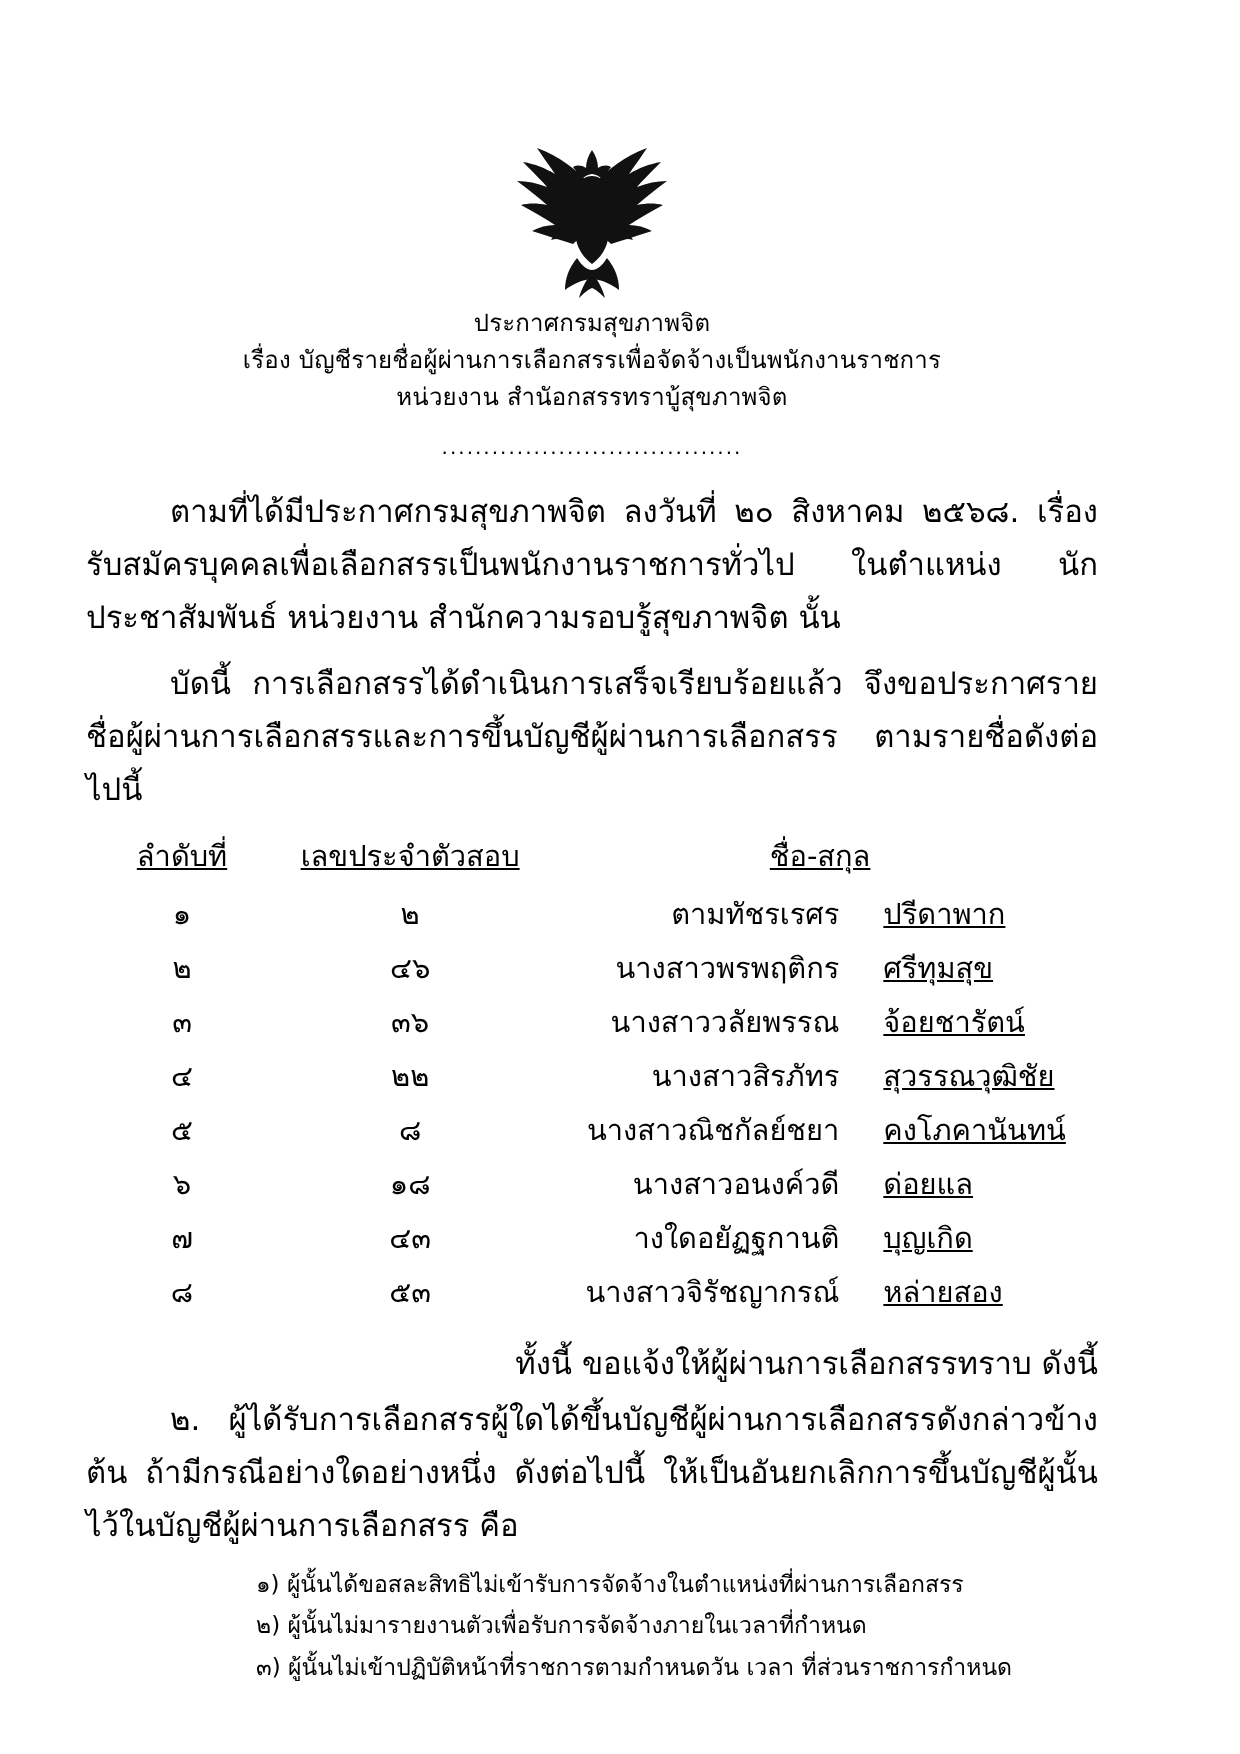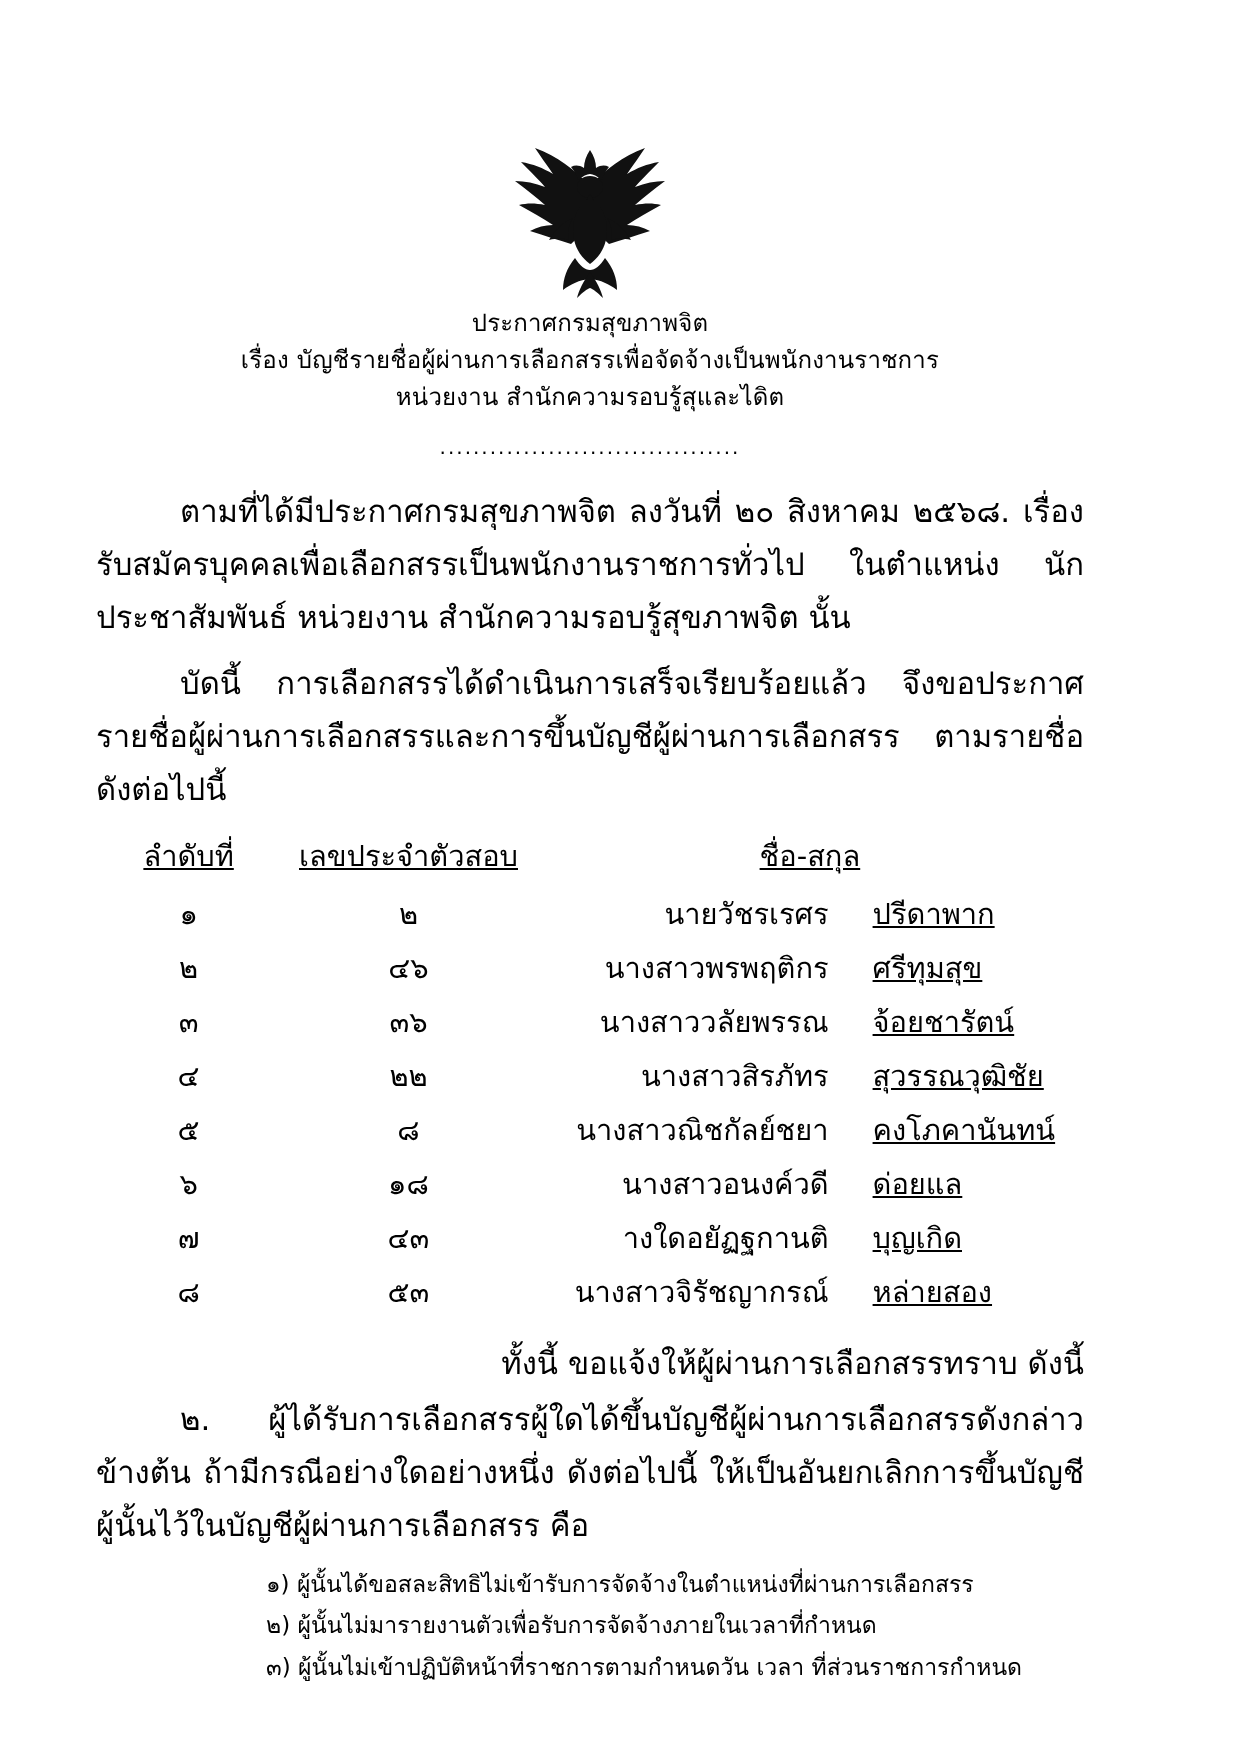--- a/index.html
+++ b/index.html
@@ -12,22 +12,23 @@
     height: 1754px;
     font-family: "DejaVu Sans", "Liberation Sans", sans-serif;
     color: #000000;
     position: relative;
     overflow: hidden;
   }
   .page {
     width: 1204px;
     height: 1754px;
     box-sizing: border-box;
-    padding: 130px 120px 60px 96px;
+    padding: 130px 120px 60px 72px;
     position: relative;
+    margin-left: 14px;
   }
   
   .emblem-wrap {
     display: flex;
     justify-content: center;
     align-items: flex-start;
     height: 165px;
     margin-top: 10px;
   }
   .emblem {
@@ -140,41 +141,41 @@
         <path d="M70 118 C62 128 58 138 58 150 C66 144 74 140 85 139 C96 140 104 144 112 150 C112 138 108 128 100 118 C95 126 90 130 85 130 C80 130 75 126 70 118 Z"></path>
 
         <path d="M85 132 C78 142 74 150 72 158 C78 152 82 149 85 148 C88 149 92 152 98 158 C96 150 92 142 85 132 Z"></path>
       </g>
     </svg>
   </div>
 
   <div class="heading">
     <div>ประกาศกรมสุขภาพจิต</div>
     <div>เรื่อง  บัญชีรายชื่อผู้ผ่านการเลือกสรรเพื่อจัดจ้างเป็นพนักงานราชการ</div>
-    <div>หน่วยงาน สำนักความรอบรู้สุและไดิต</div>
+    <div>หน่วยงาน สำนัอกสรรทราบู้สุขภาพจิต</div>
   </div>
   <div class="dots">....................................</div>
 
   <p class="para indent">ตามที่ได้มีประกาศกรมสุขภาพจิต ลงวันที่ ๒๐ สิงหาคม ๒๕๖๘. เรื่อง รับสมัครบุคคลเพื่อเลือกสรรเป็นพนักงานราชการทั่วไป ในตำแหน่ง นักประชาสัมพันธ์ หน่วยงาน สำนักความรอบรู้สุขภาพจิต นั้น</p>
 
   <p class="para indent">บัดนี้ การเลือกสรรได้ดำเนินการเสร็จเรียบร้อยแล้ว จึงขอประกาศรายชื่อผู้ผ่านการเลือกสรรและการขึ้นบัญชีผู้ผ่านการเลือกสรร ตามรายชื่อดังต่อไปนี้</p>
 
   <table class="roster">
     <thead>
       <tr>
         <th class="col-no">ลำดับที่</th>
         <th class="col-id">เลขประจำตัวสอบ</th>
         <th class="col-name" colspan="2">ชื่อ-สกุล</th>
       </tr>
     </thead>
     <tbody>
       <tr>
         <td class="col-no">๑</td>
         <td class="col-id">๒</td>
-        <td class="col-name">นายวัชรเรศร</td>
+        <td class="col-name">ตามทัชรเรศร</td>
         <td class="col-surname">ปรีดาพาก</td>
       </tr>
       <tr>
         <td class="col-no">๒</td>
         <td class="col-id">๔๖</td>
         <td class="col-name">นางสาวพรพฤติกร</td>
         <td class="col-surname">ศรีทุมสุข</td>
       </tr>
       <tr>
         <td class="col-no">๓</td>

